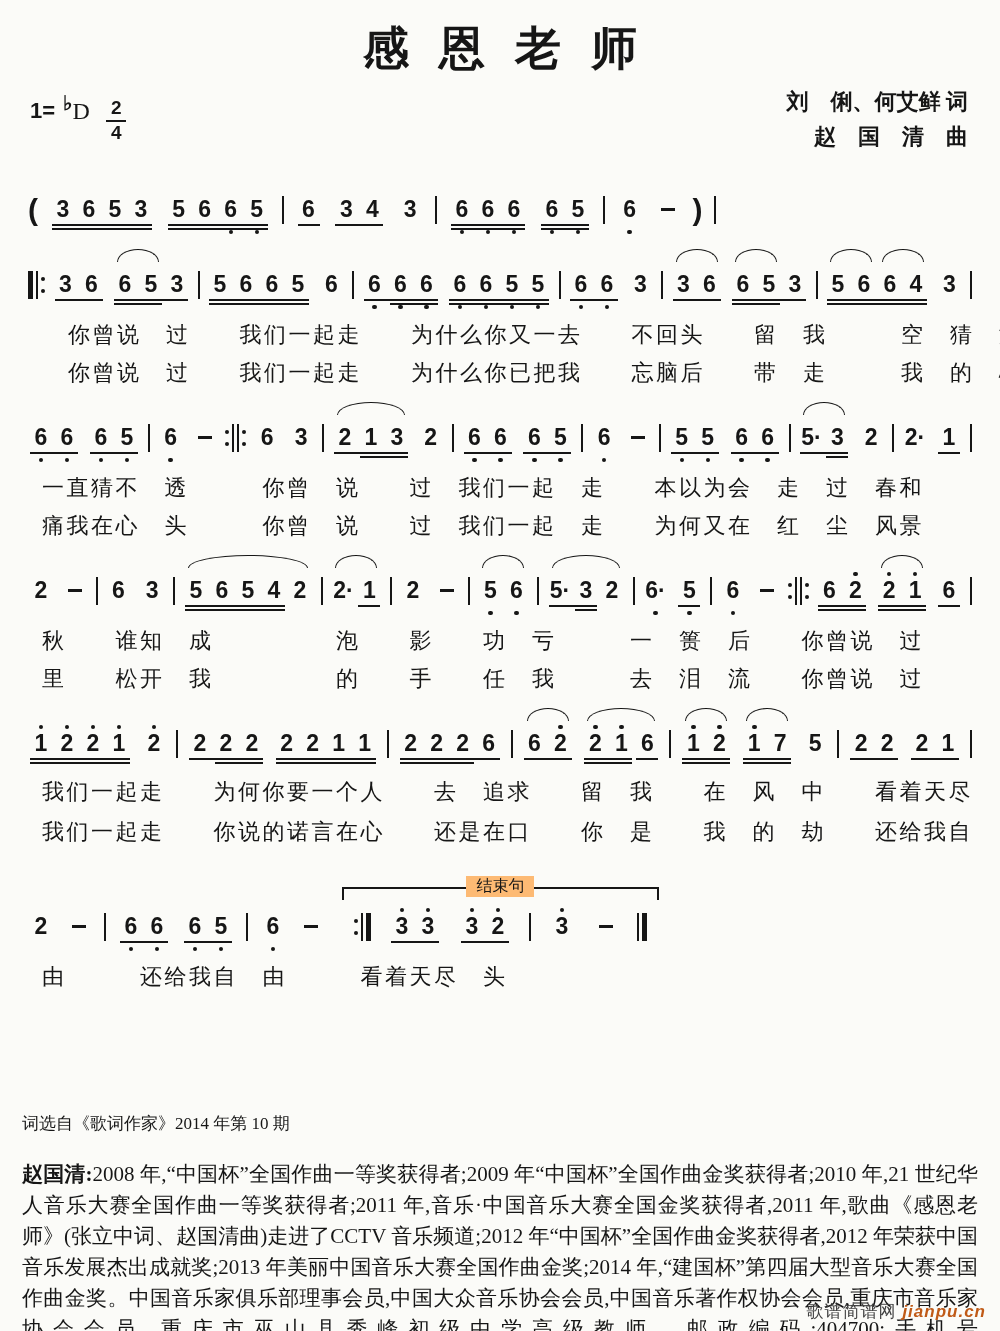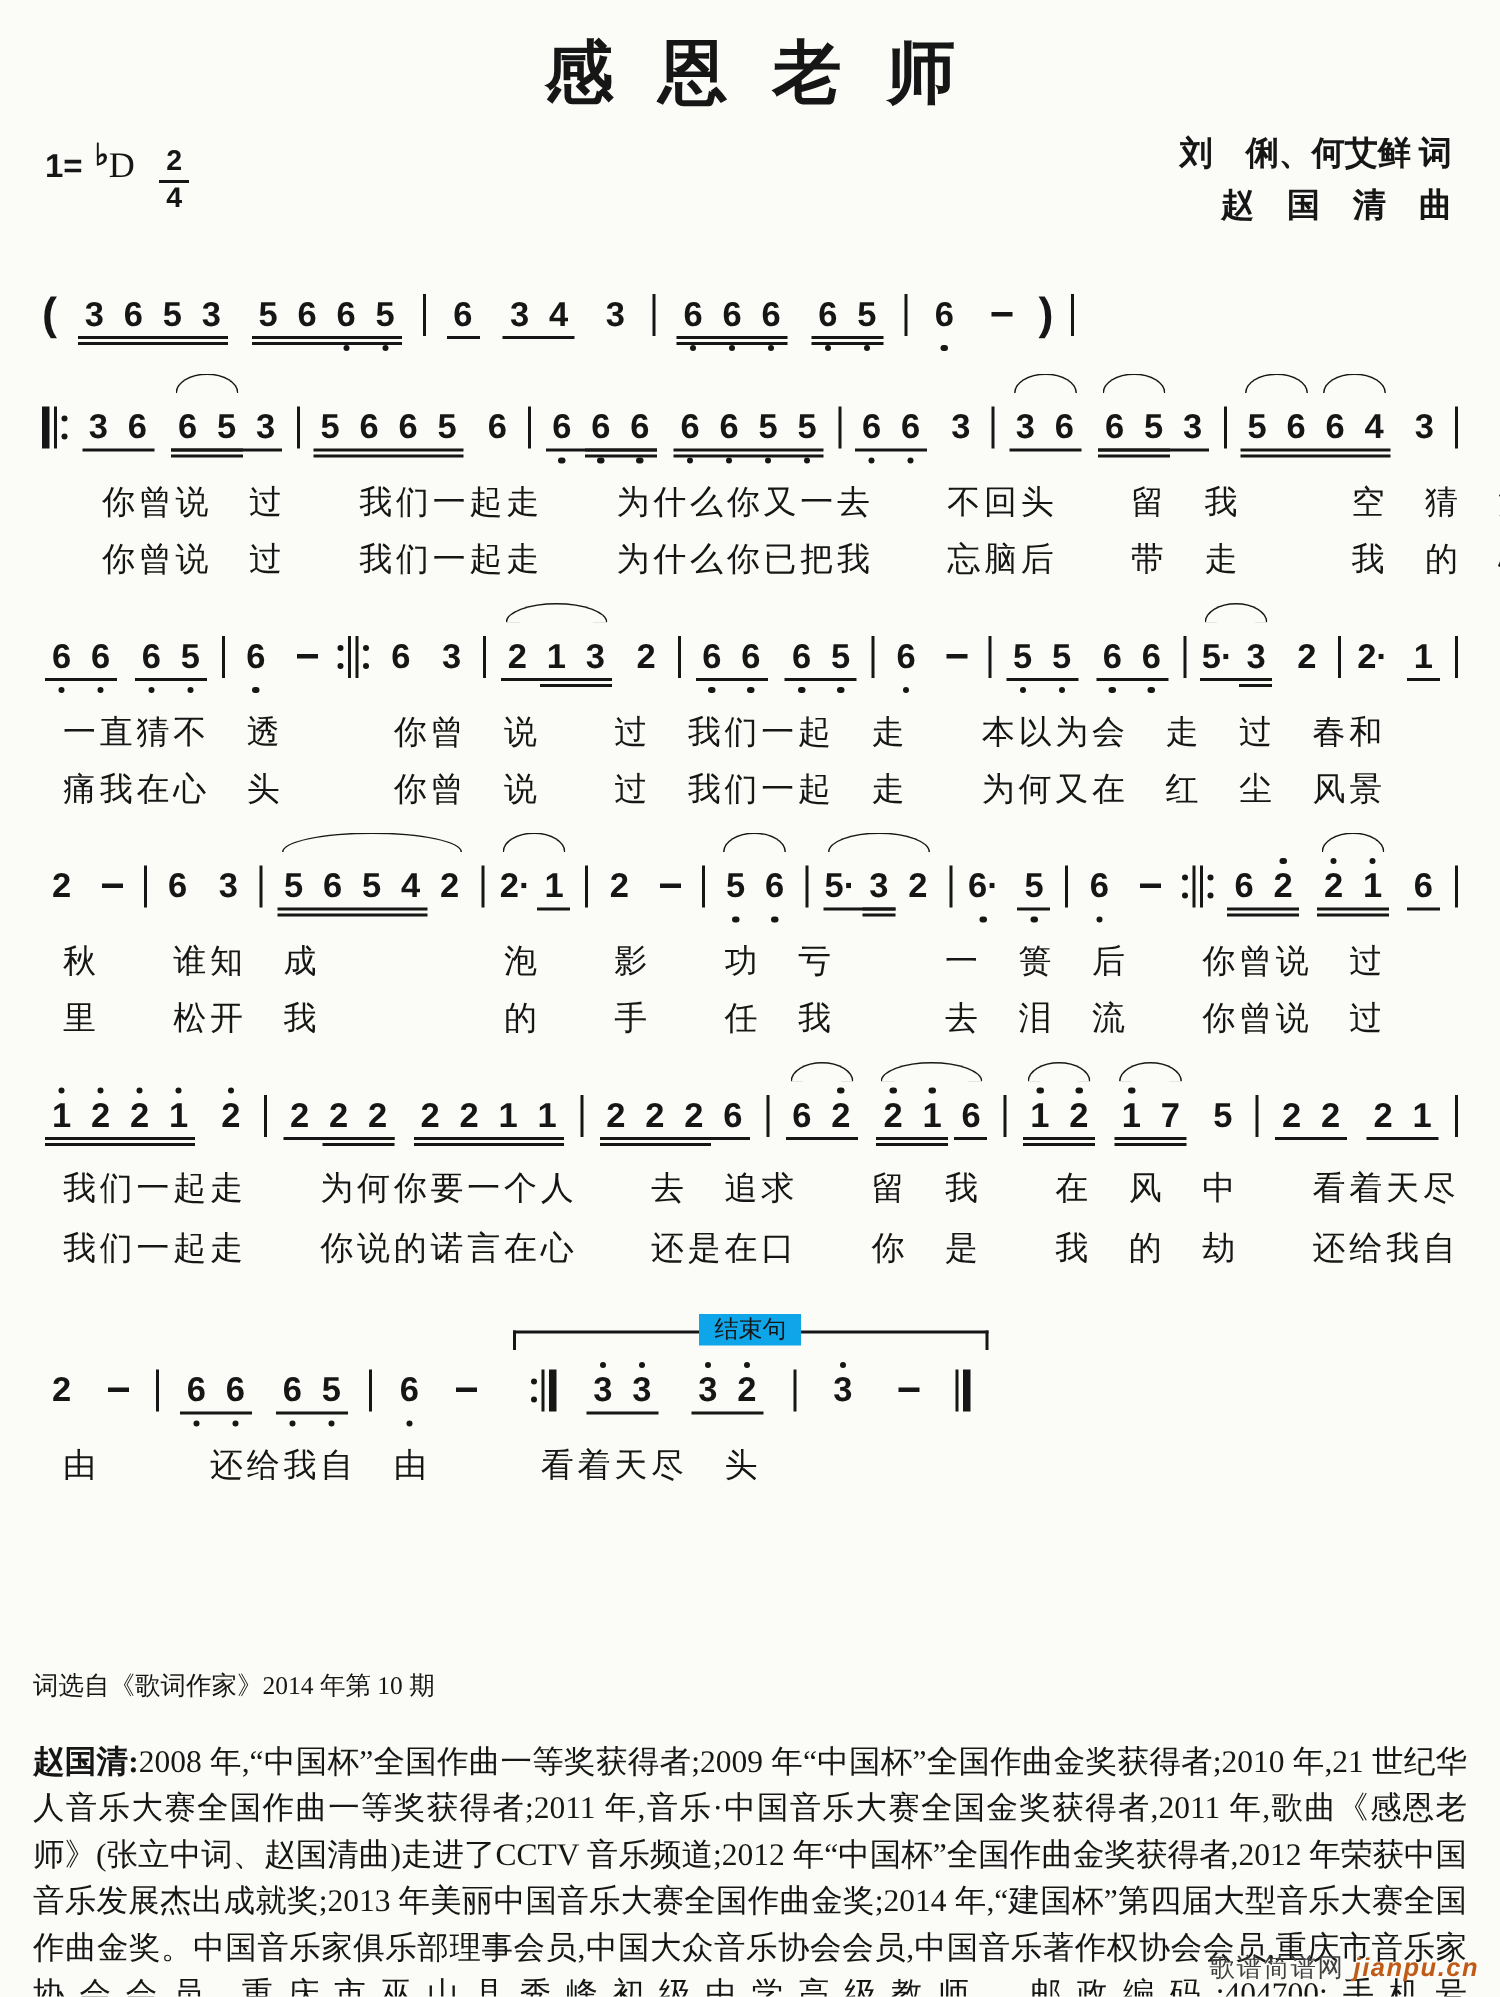--- a/index.html
+++ b/index.html
@@ -56,21 +56,21 @@
   .bl{width:2px;height:28px;background:#161616;}
   .bl.thick{width:5px;}
   .rdots{display:inline-flex;flex-direction:column;justify-content:center;gap:8px;height:27px;}
   .rdots .d{width:4px;height:4px;border-radius:50%;background:#161616;}
   .paren{font-size:30px;font-weight:bold;height:27px;display:flex;align-items:center;margin-top:10px;font-family:"Liberation Sans",sans-serif;}
 
   .ending{display:inline-flex;position:relative;gap:18px;padding:0 12px;margin-left:6px;}
   .ending::before{content:'';position:absolute;left:0;right:0;top:-16px;height:11px;border:2px solid #161616;border-bottom:none;}
   .end-label{
     position:absolute;top:-27px;left:50%;transform:translateX(-50%);
-    background:#0ea5e9;padding:0 10px;font-size:16px;white-space:nowrap;
+    background:#fdba74;padding:0 10px;font-size:16px;white-space:nowrap;
   }
 
   .lyr{font-size:22px;letter-spacing:2.5px;margin:8px 0 0 20px;white-space:pre;}
   .lyr.first{margin-top:10px;}
   .lyr.pad1{margin-left:46px;}
 
   
   .source{font-size:17px;margin:120px 0 0 0;}
   .bio{font-size:21px;line-height:31px;text-align:justify;margin-top:24px;}
   .bio b{font-weight:bold;}

